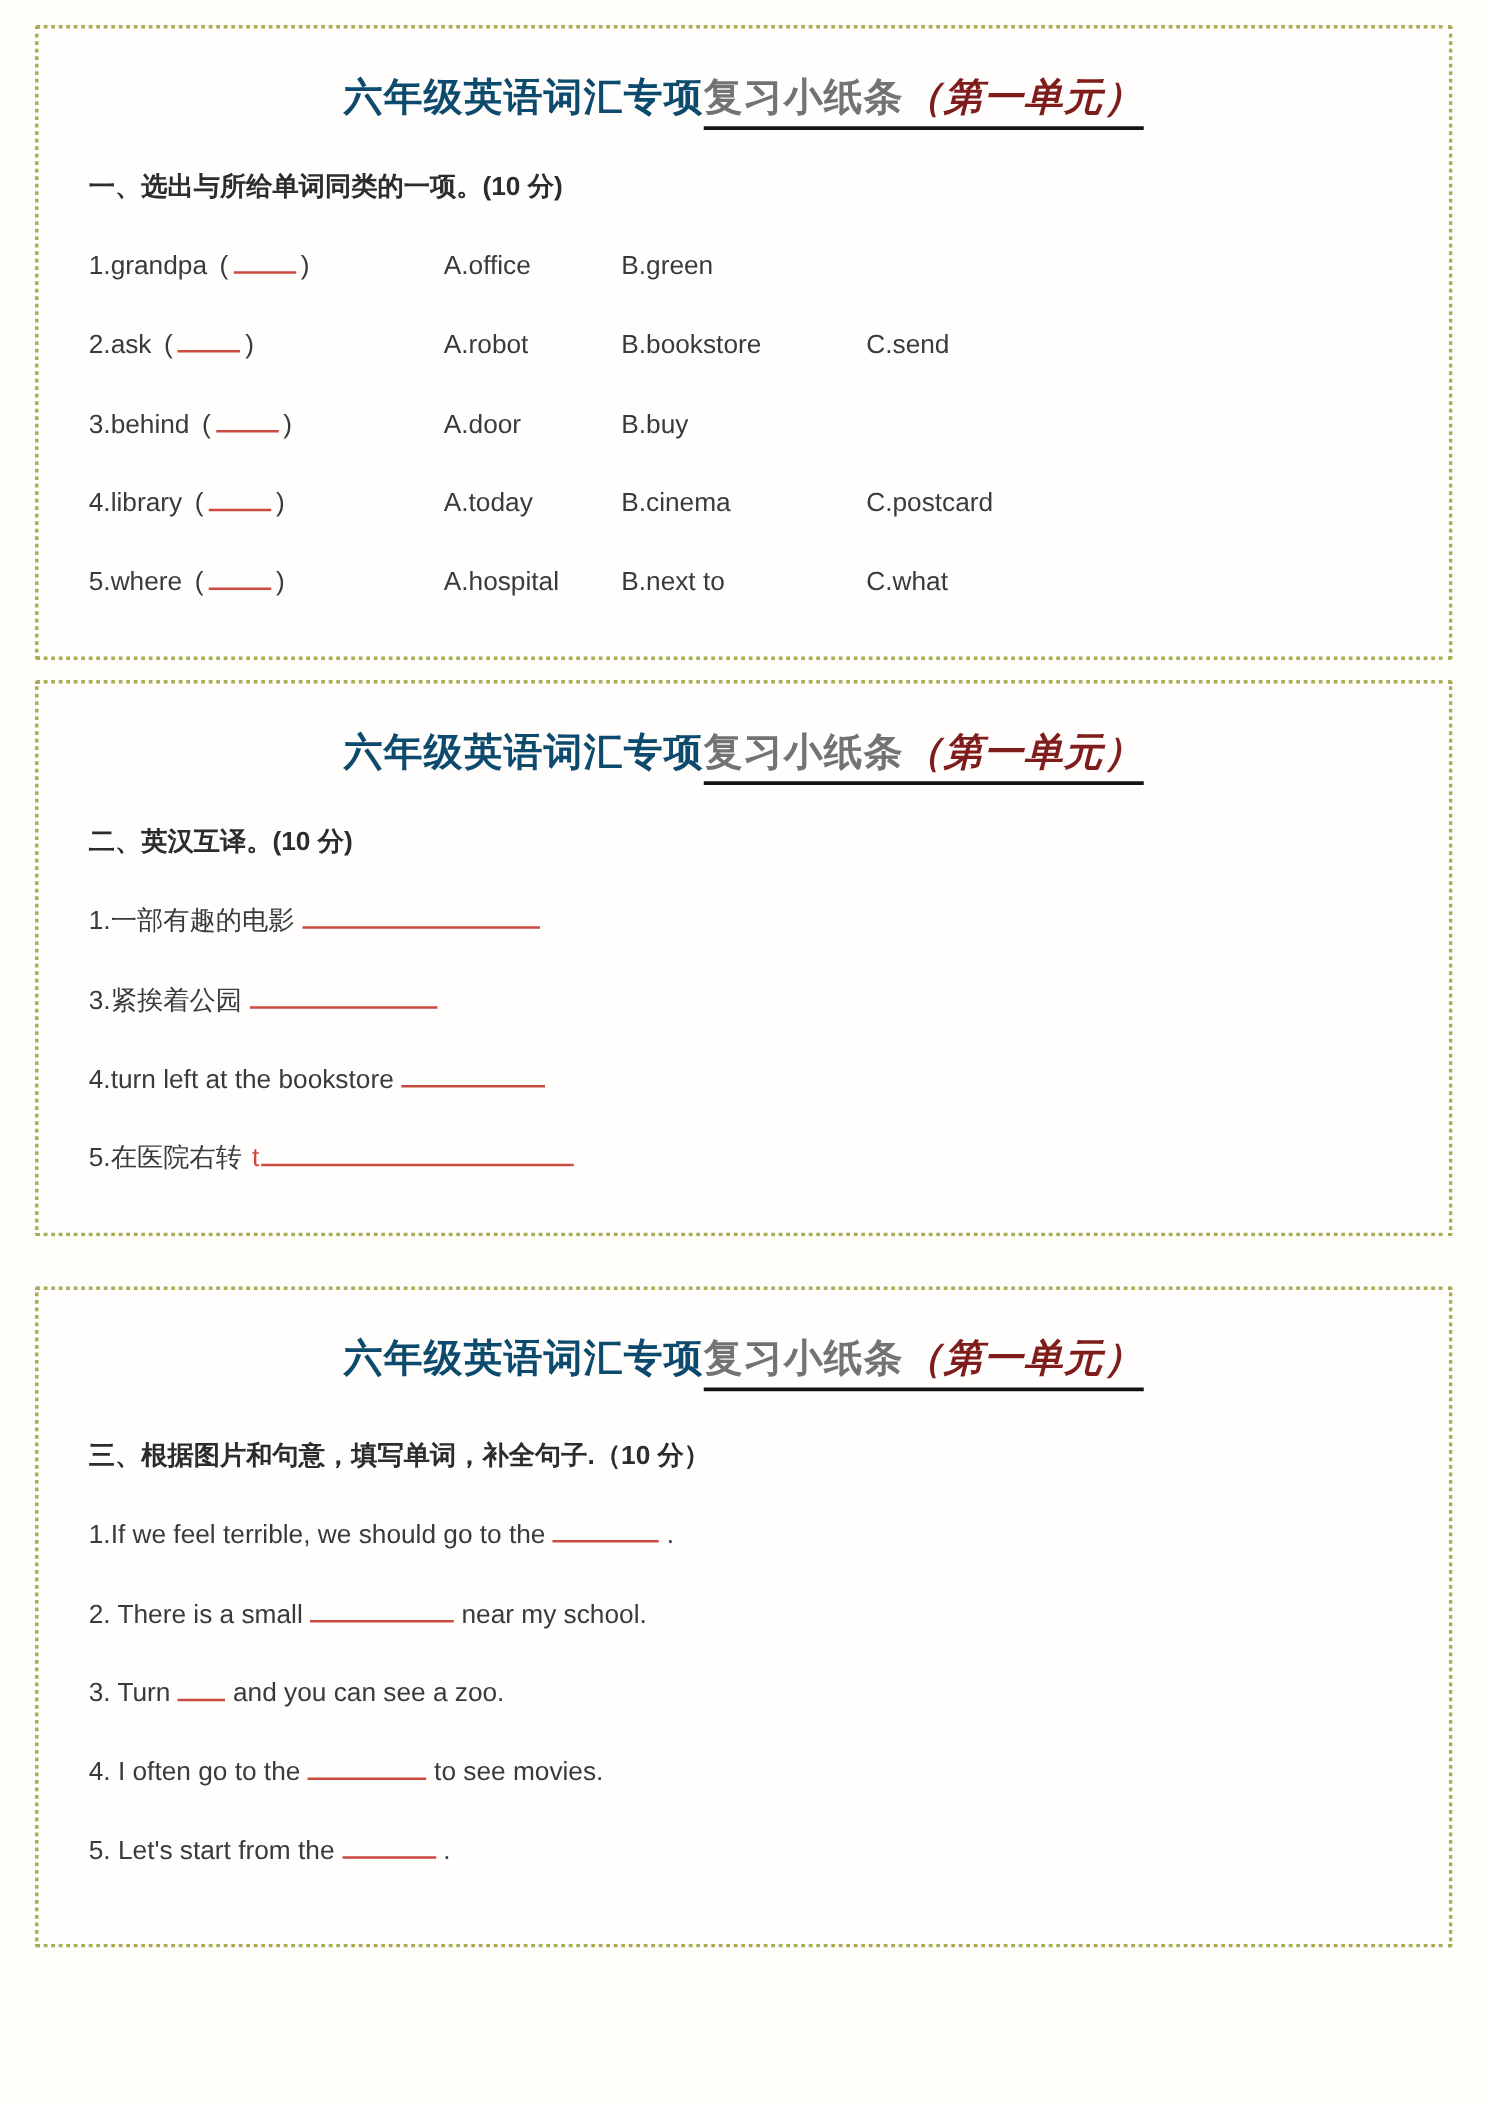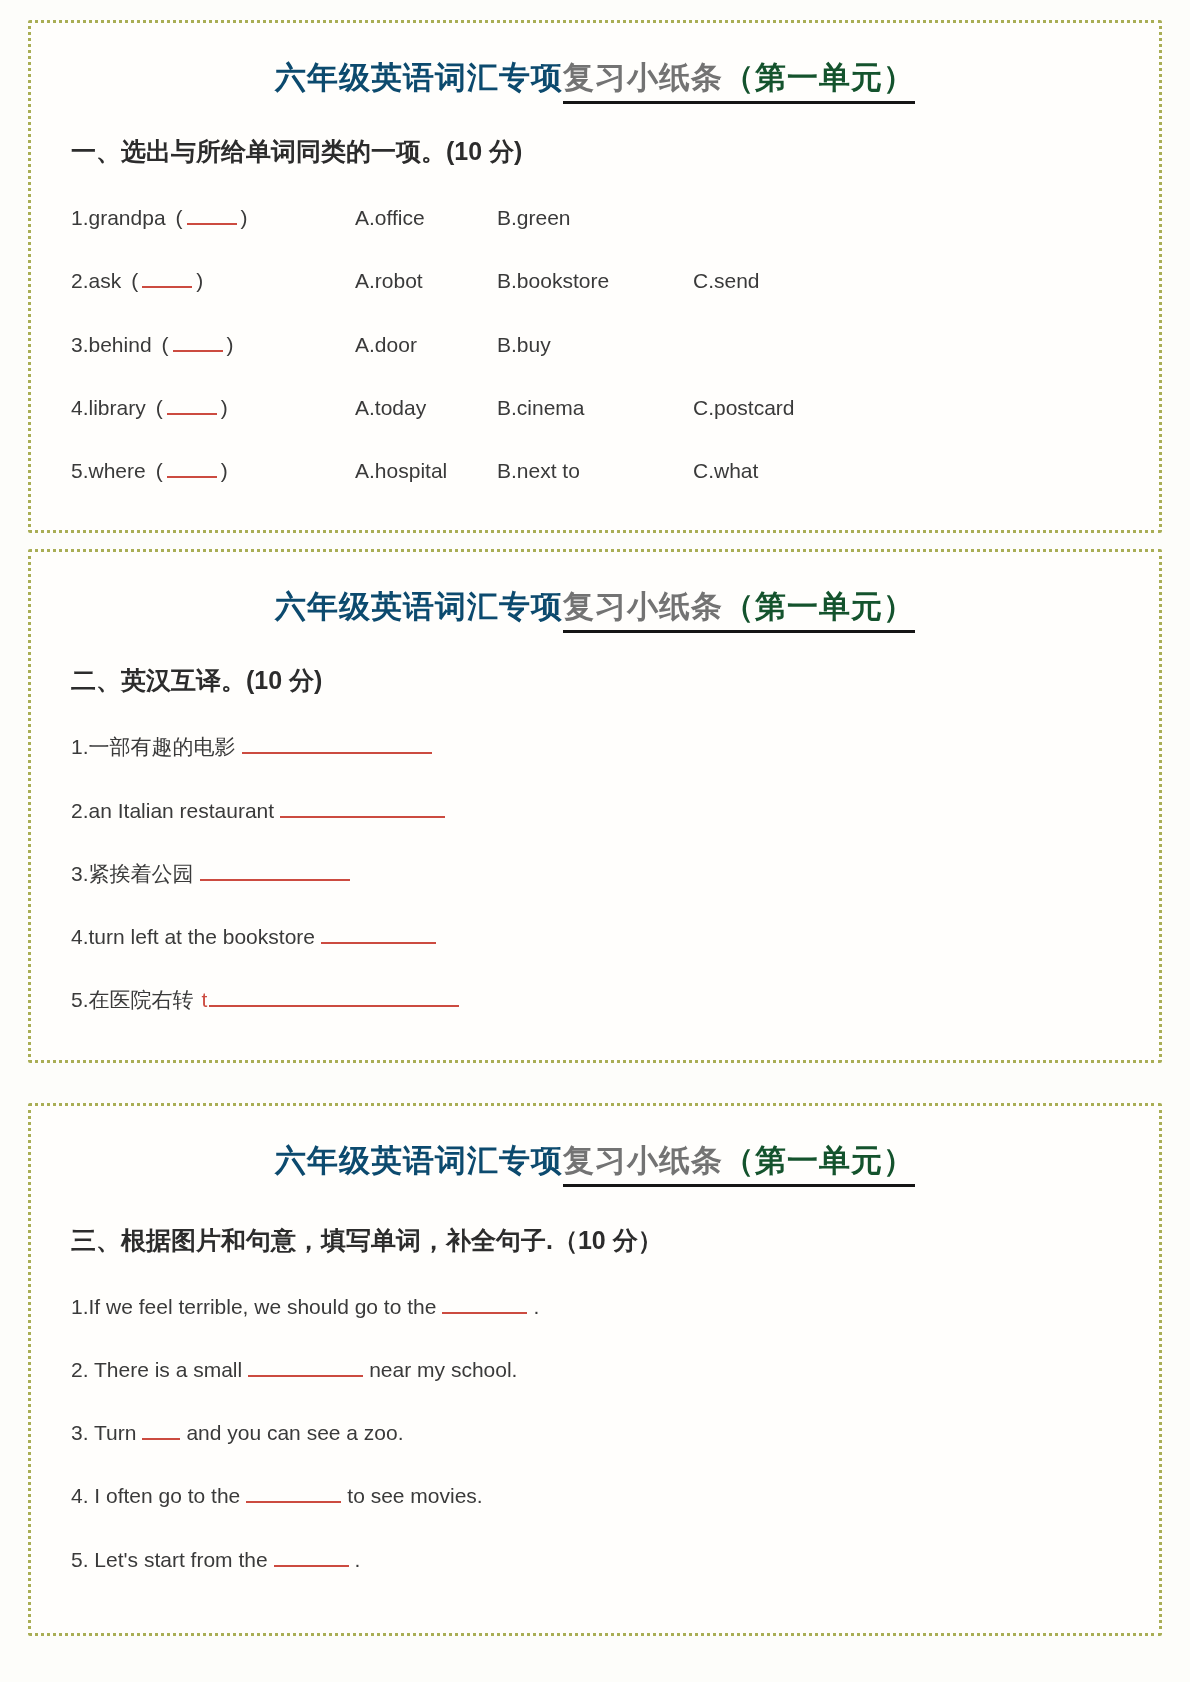--- a/index.html
+++ b/index.html
@@ -33,25 +33,25 @@
     letter-spacing: 1px;
     margin-top: 8px;
     white-space: nowrap;
   }
   .title .red   { color: #0c4a6e; }
   .title .underlined {
     border-bottom: 3px solid #151515;
     padding-bottom: 6px;
   }
   .title .green { color: #737373; }
-  .title .black { color: #14532d; }
+  .title .black { color: #7f1d1d; font-style: italic; }
 
   .sec-heading {
     margin-top: 36px;
-    font-size: 25px;
+    font-size: 21px;
     font-weight: bold;
     color: #2c2c2c;
   }
   .card.third .sec-heading { margin-top: 42px; }
 
   .q-row {
     margin-top: 37px;
     font-size: 21px;
     line-height: 1.25;
     gap: 24px;
@@ -134,23 +134,20 @@
     <div class="title">
       <span class="red">六年级英语词汇专项</span><span class="underlined"><span class="green">复习小纸条</span><span class="black">（第一单元）</span></span>
     </div>
 
     <div class="sec-heading">二、英汉互译。(10 分)</div>
 
     <div class="q-row">
       <span>1.一部有趣的电影</span><span class="blank" style="width:190px"></span>
     </div>
 
-    <div class="q-row">
-      <span>2.an Italian restaurant</span><span class="blank" style="width:165px"></span>
-    </div>
 
     <div class="q-row">
       <span>3.紧挨着公园</span><span class="blank" style="width:150px"></span>
     </div>
 
     <div class="q-row">
       <span>4.turn left at the bookstore</span><span class="blank" style="width:115px"></span>
     </div>
 
     <div class="q-row">

